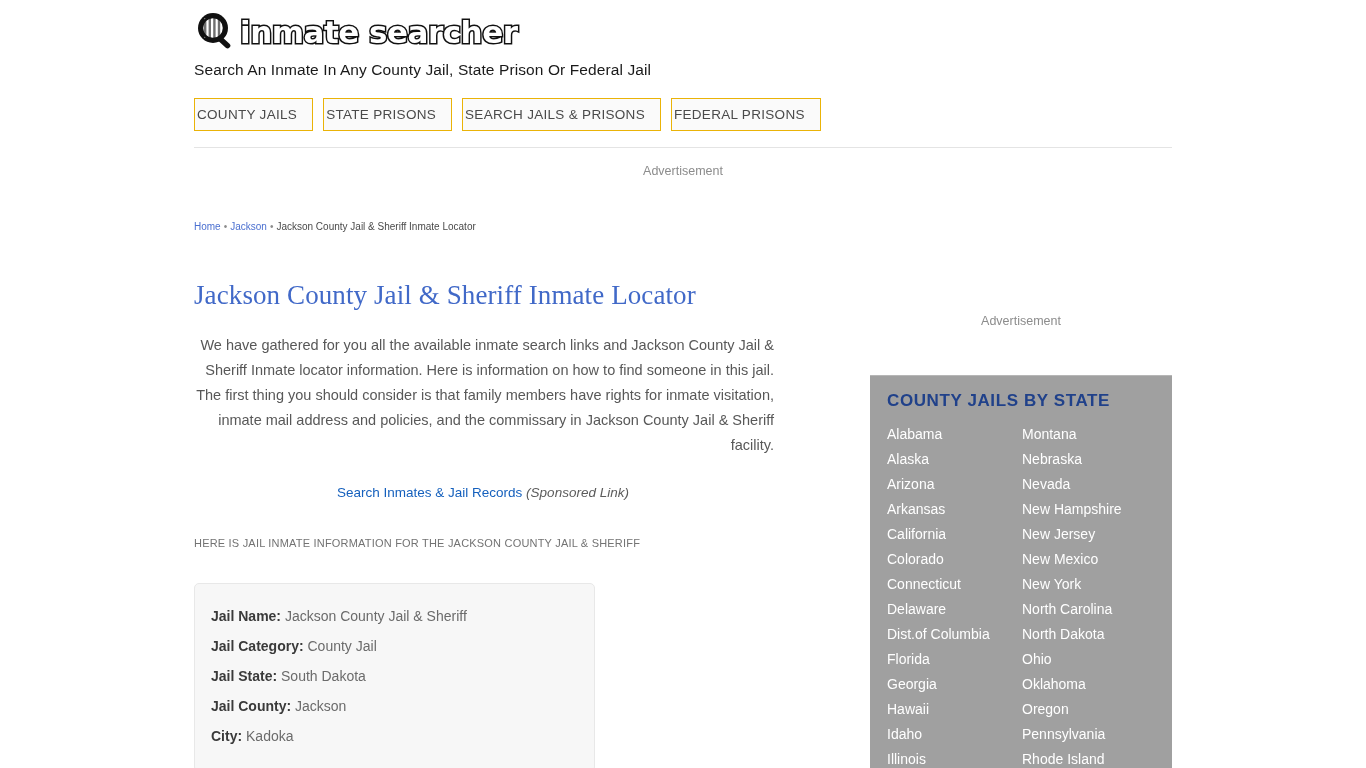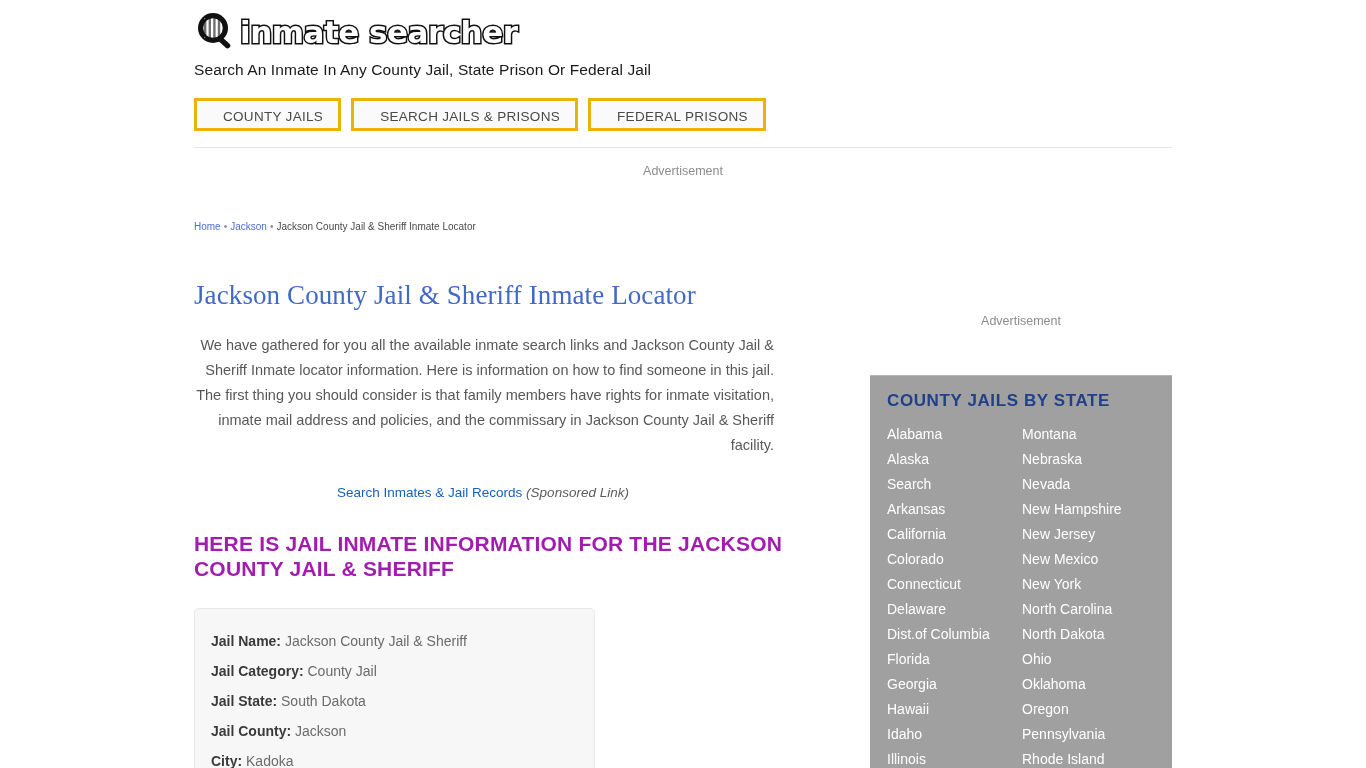--- a/index.html
+++ b/index.html
@@ -59,26 +59,26 @@
 
   
   .nav {
     position: absolute;
     left: 194px;
     top: 98px;
     display: flex;
     gap: 10px;
   }
   .nav-btn {
-    border: 3px solid #eab308;
+    border: 1px solid #eab308;
     background: #fafafa;
     color: #4a4a4a;
     font-size: 13.5px;
     letter-spacing: 0.3px;
-    padding: 8px 15px 9px 26px;
+    padding: 8px 15px 9px 2px;
     height: 33px;
     line-height: 16px;
     cursor: pointer;
     white-space: nowrap;
     text-decoration: none;
     display: inline-block;
   }
   .nav-divider {
     position: absolute;
     left: 194px;
@@ -157,23 +157,23 @@
     font-weight: normal;
     text-decoration: none;
   }
   .sponsored .note {
     color: #5c5c5c;
     font-style: italic;
     font-weight: normal;
   }
   .section-head {
     margin: 29px 0 0 0;
-    font-size: 21px;
-    font-weight: bold;
-    color: #a21caf;
+    font-size: 11px;
+    font-weight: normal;
+    color: #737373;
     letter-spacing: 0.2px;
     line-height: 25px;
     text-transform: uppercase;
     width: 590px;
   }
 
   
   .infobox {
     margin-top: 27px;
     width: 401px;
@@ -249,20 +249,21 @@
           <rect x="27" y="26" width="14" height="5.5" rx="2.6" fill="#111111" transform="rotate(42 27 26)"></rect>
         </svg>
       </span>
       <span class="logo-text">inmate searcher</span>
     </div>
     <div class="tagline">Search An Inmate In Any County Jail, State Prison Or Federal Jail</div>
   </div>
 
   <div class="nav">
     <a class="nav-btn" href="#">COUNTY JAILS</a>
+    <a class="nav-btn" href="#">STATE PRISONS</a>
     <a class="nav-btn" href="#">SEARCH JAILS &amp; PRISONS</a>
     <a class="nav-btn" href="#">FEDERAL PRISONS</a>
   </div>
   <div class="nav-divider"></div>
 
   <div class="ad-label-top">Advertisement</div>
   <div class="ad-label-side">Advertisement</div>
 
   <div class="main">
 
@@ -306,21 +307,21 @@
     </div>
 
   </div>
 
   <div class="sidebar">
     <div class="sidebar-title">COUNTY JAILS BY STATE</div>
     <div class="state-grid">
       <div class="state-col" id="state-col-left">
           <a class="state-link" href="#">Alabama</a>
           <a class="state-link" href="#">Alaska</a>
-          <a class="state-link" href="#">Search</a>
+          <a class="state-link" href="#">Arizona</a>
           <a class="state-link" href="#">Arkansas</a>
           <a class="state-link" href="#">California</a>
           <a class="state-link" href="#">Colorado</a>
           <a class="state-link" href="#">Connecticut</a>
           <a class="state-link" href="#">Delaware</a>
           <a class="state-link" href="#">Dist.of Columbia</a>
           <a class="state-link" href="#">Florida</a>
           <a class="state-link" href="#">Georgia</a>
           <a class="state-link" href="#">Hawaii</a>
           <a class="state-link" href="#">Idaho</a>

